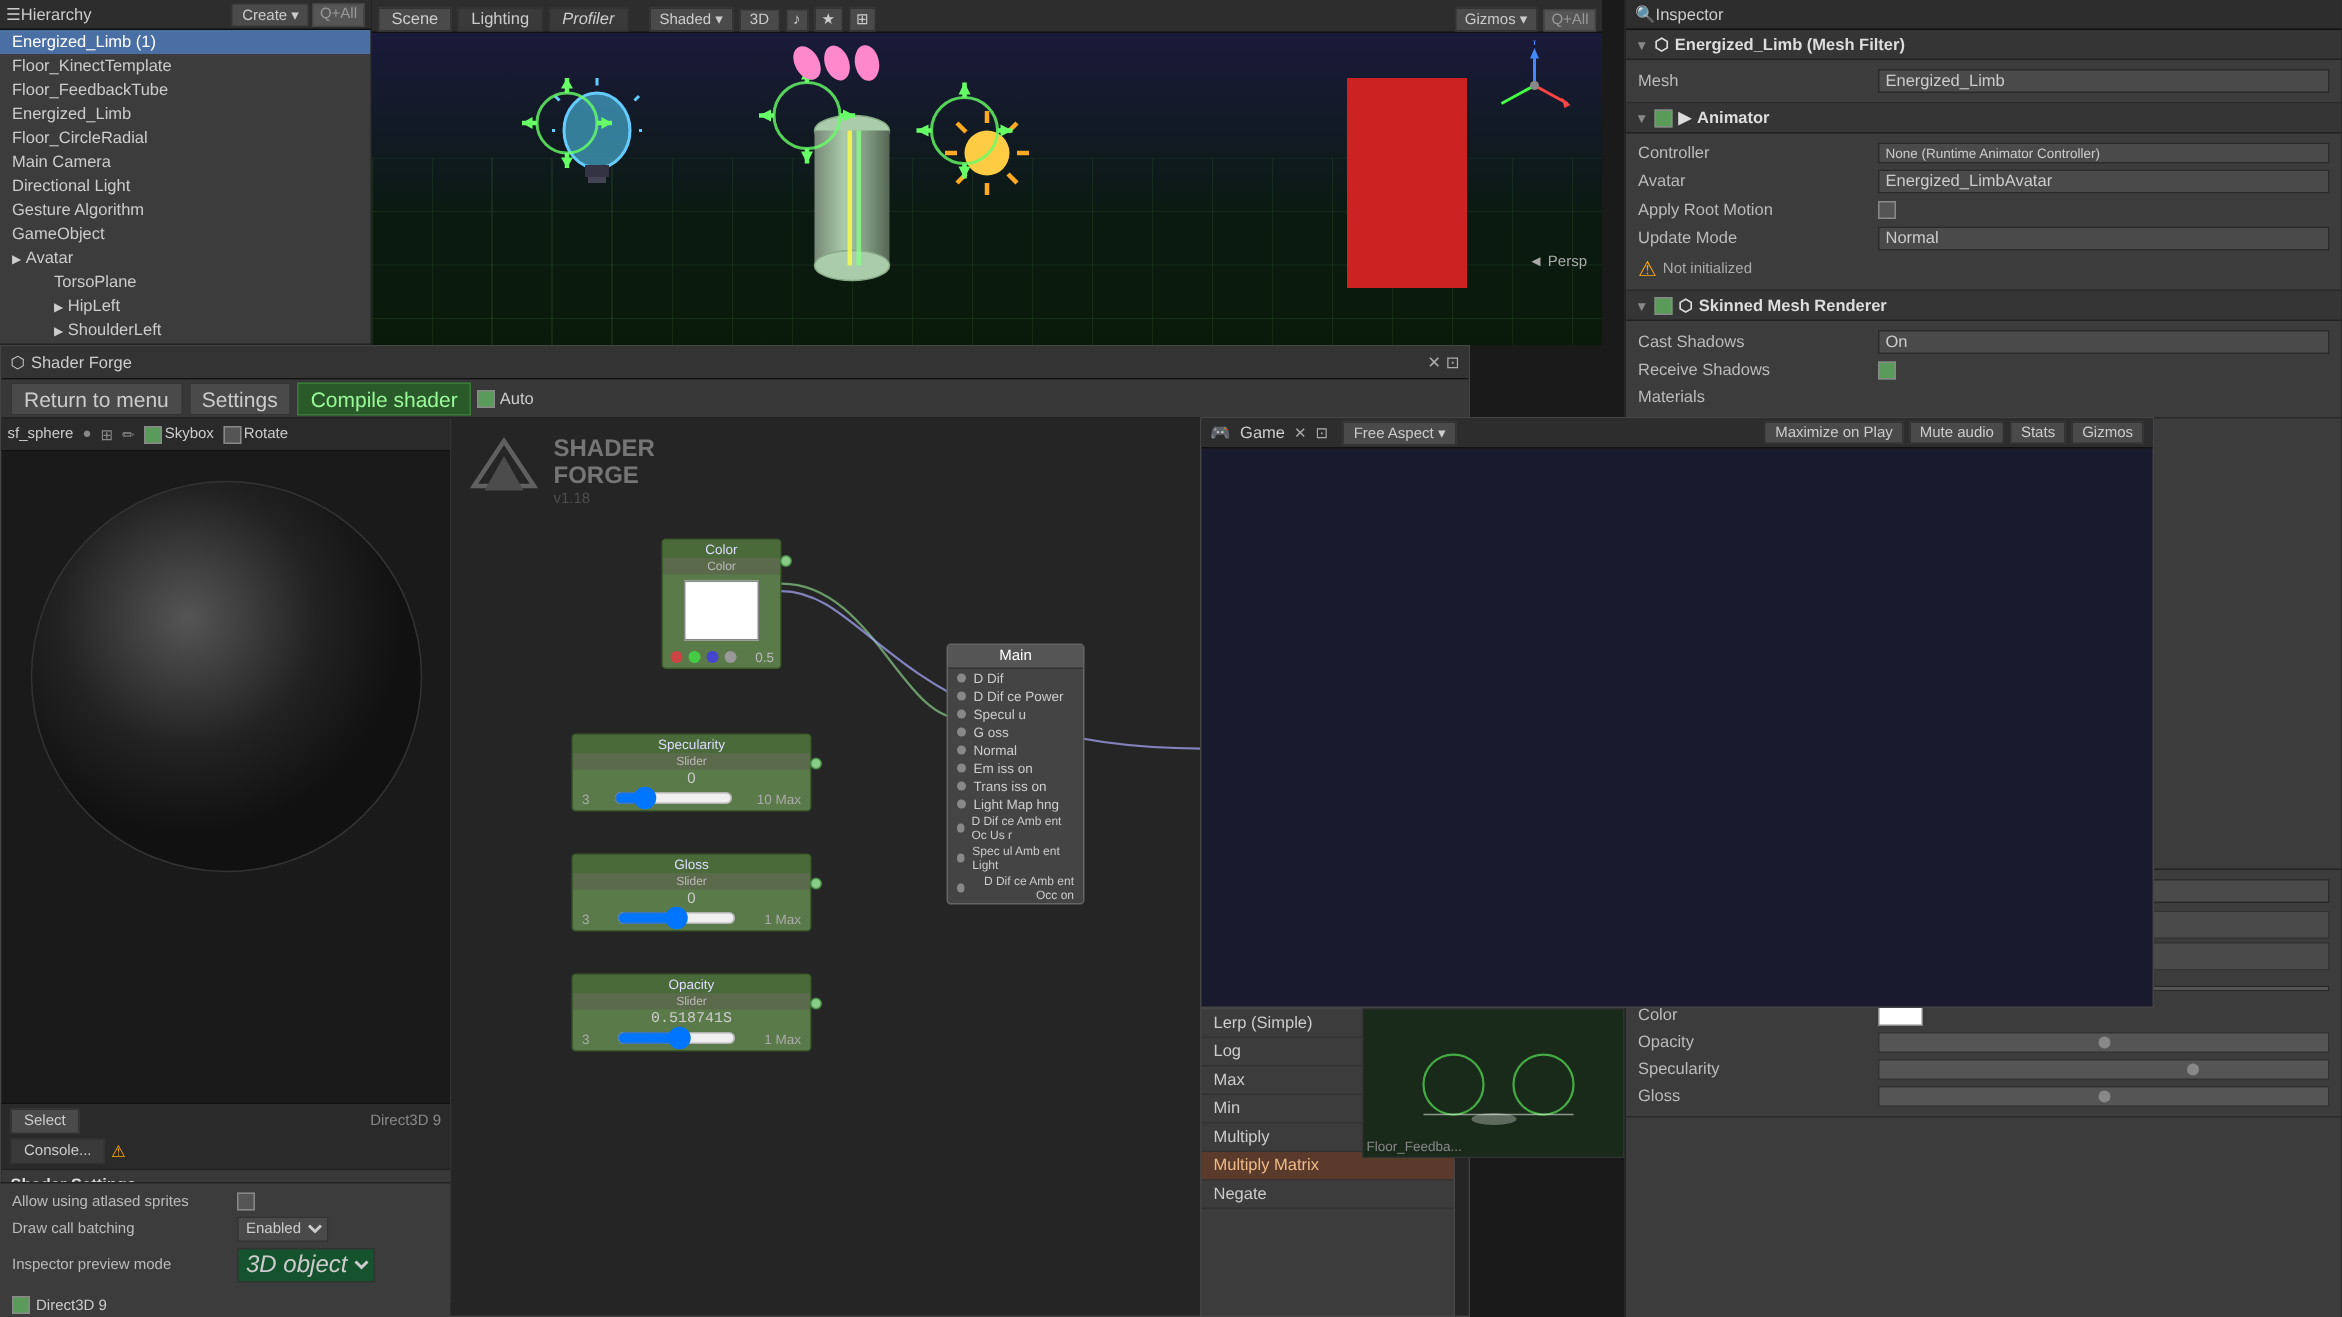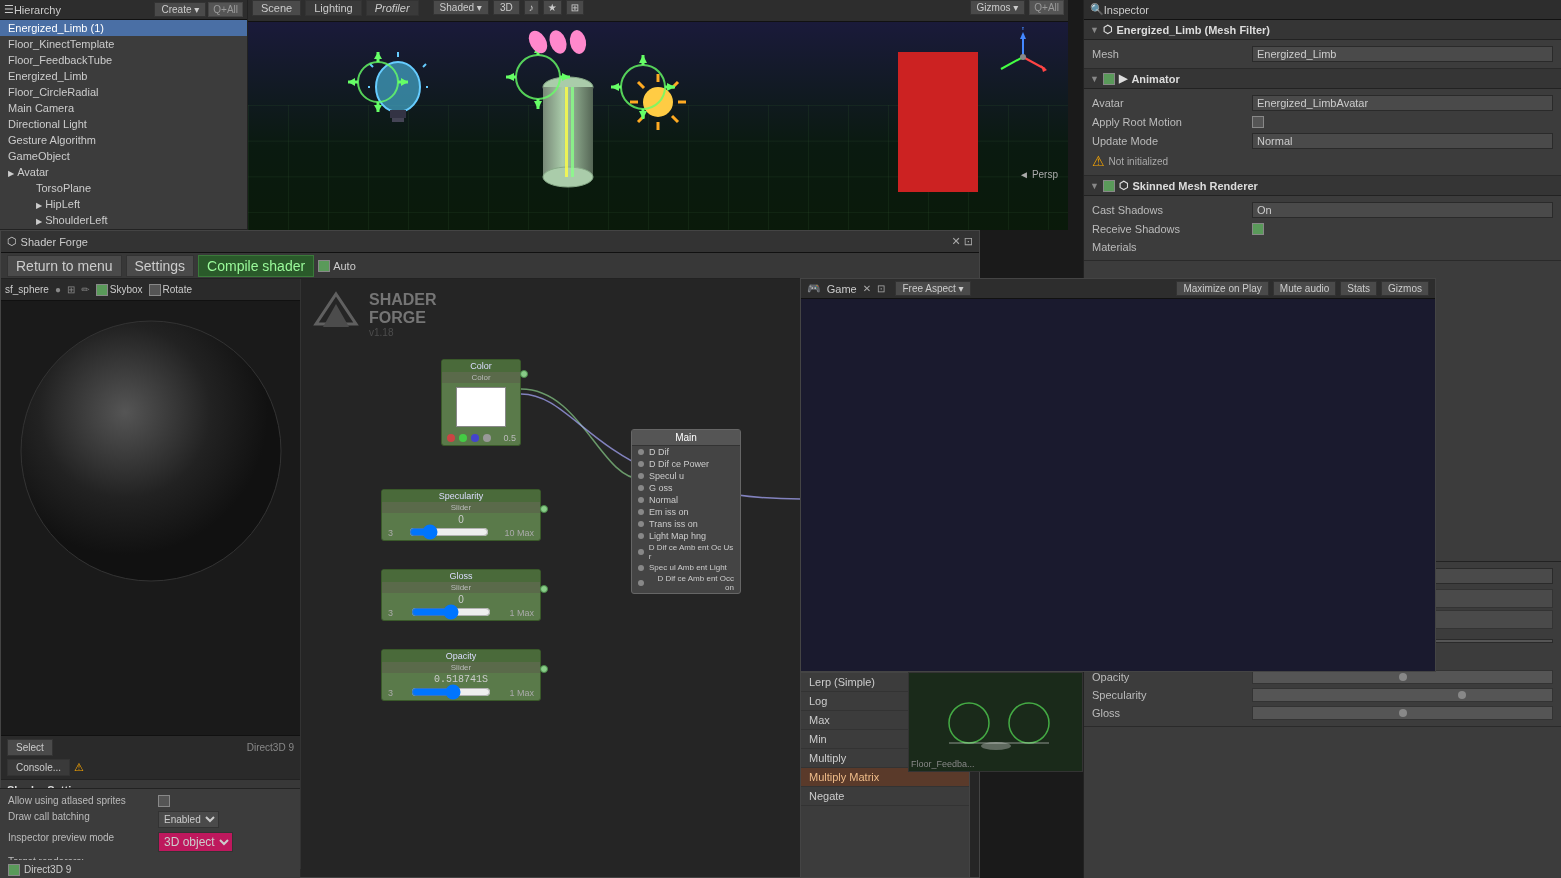--- a/index.html
+++ b/index.html
@@ -8,21 +8,21 @@
     
     #hierarchy { position: absolute; left: 0; top: 0; width: 248px; height: 230px; background: #3c3c3c; border-right: 1px solid #222; border-bottom: 1px solid #222; }
     .hierarchy-header { background: #2d2d2d; height: 20px; display: flex; align-items: center; padding: 0 4px; border-bottom: 1px solid #111; }
     .tree-item { padding: 2px 8px; font-size: 11px; cursor: pointer; white-space: nowrap; }
     .tree-item.selected { background: #4a6fa5; color: white; }
     .tree-item.indented { padding-left: 36px; }
     .triangle { font-size: 8px; margin-right: 3px; }
 
     
     #scene-view { position: absolute; left: 248px; top: 0; width: 820px; height: 230px; background: #1a1a2e; overflow: hidden; }
-    .scene-toolbar { background: #2d2d2d; height: 22px; display: flex; align-items: flex-start; padding: 0 4px; gap: 4px; border-bottom: 1px solid #111; }
+    .scene-toolbar { background: #2d2d2d; height: 22px; display: flex; align-items: flex-end; padding: 0 4px; gap: 4px; border-bottom: 1px solid #111; }
 
     
     #inspector { position: absolute; right: 0; top: 0; width: 478px; height: 878px; background: #3c3c3c; border-left: 1px solid #222; overflow-y: auto; }
     .inspector-header { background: #2d2d2d; height: 20px; display: flex; align-items: center; padding: 0 6px; border-bottom: 1px solid #111; }
     .inspector-section { padding: 4px 8px; border-bottom: 1px solid #2a2a2a; }
     .inspector-row { display: flex; align-items: center; padding: 2px 0; min-height: 18px; }
     .inspector-label { width: 160px; font-size: 11px; color: #bbb; flex-shrink: 0; }
     .inspector-value { flex: 1; font-size: 11px; color: #ccc; background: #4a4a4a; padding: 1px 4px; border: 1px solid #2a2a2a; }
     .section-title { background: #353535; padding: 3px 6px; display: flex; align-items: center; gap: 4px; font-size: 11px; font-weight: bold; color: #ddd; border-bottom: 1px solid #222; cursor: pointer; }
     .checkbox { width: 12px; height: 12px; background: #555; border: 1px solid #888; display: inline-block; cursor: pointer; }
@@ -42,38 +42,38 @@
     .sf-node { position: absolute; background: #5a7a4a; border: 1px solid #3a5a2a; border-radius: 3px; font-size: 9px; }
     .sf-node-header { background: #4a6a3a; padding: 1px 4px; text-align: center; color: #ddf; font-size: 9px; border-radius: 2px 2px 0 0; }
     .sf-node-sub { background: #5a6a4a; padding: 1px 4px; text-align: center; color: #bbb; font-size: 8px; }
     .sf-port { width: 8px; height: 8px; border-radius: 50%; display: inline-block; margin: 1px; }
     .sf-port.r { background: #cc4444; }
     .sf-port.g { background: #44cc44; }
     .sf-port.b { background: #4444cc; }
     .sf-port.a { background: #999; }
 
     
-    .main-node { position: absolute; background: #444; border: 1px solid #666; border-radius: 3px; font-size: 9px; width: 110px; }
+    .main-node { position: absolute; background: #444; border: 1px solid #666; border-radius: 3px; font-size: 9px; width: 92px; }
     .main-node-header { background: #555; padding: 2px 4px; text-align: center; color: #fff; font-size: 10px; border-bottom: 1px solid #333; }
     .main-node-row { padding: 1px 6px; display: flex; align-items: center; gap: 2px; color: #ccc; font-size: 9px; }
     .dot-port { width: 6px; height: 6px; border-radius: 50%; background: #888; display: inline-block; margin-right: 3px; }
 
     
     #game-panel { position: absolute; left: 800; top: 278; width: 630px; height: 395px; background: #1a1a2e; border: 1px solid #444; }
     .game-header { background: #2d2d2d; height: 20px; display: flex; align-items: center; padding: 0 6px; gap: 6px; border-bottom: 1px solid #111; }
 
     
     #node-list { position: absolute; left: 800; top: 673; width: 170px; height: 205px; background: #3c3c3c; border: 1px solid #444; overflow-y: auto; }
     .node-list-item { padding: 3px 8px; font-size: 11px; cursor: pointer; border-bottom: 1px solid #333; }
 
     
     ::-webkit-scrollbar { width: 8px; height: 8px; }
     ::-webkit-scrollbar-track { background: #2a2a2a; }
     ::-webkit-scrollbar-thumb { background: #555; }
-    .settings-row { display: flex; align-items: flex-start; padding: 2px 0; }
+    .settings-row { display: flex; align-items: center; padding: 2px 0; }
     .settings-label { width: 150px; color: #bbb; }
     .settings-val { flex: 1; background: #4a4a4a; border: 1px solid #333; color: #ccc; padding: 1px 4px; font-size: 10px; }
   </style>
 </head>
 <body>
 
 <div id="hierarchy">
   <div class="hierarchy-header">
     <span>☰</span>
     <span>Hierarchy</span>
@@ -303,20 +303,24 @@
     </div>
   </div>
 
   <div class="section-title">
     <span class="fold-arrow">▼</span>
     <span class="checkbox checked"></span>
     <span>▶</span>
     <span>Animator</span>
   </div>
   <div class="inspector-section">
+    <div class="inspector-row">
+      <span class="inspector-label">Controller</span>
+      <span class="inspector-value" style="font-size:9px;">None (Runtime Animator Controller)</span>
+    </div>
     <div class="inspector-row">
       <span class="inspector-label">Avatar</span>
       <span class="inspector-value">Energized_LimbAvatar</span>
     </div>
     <div class="inspector-row">
       <span class="inspector-label">Apply Root Motion</span>
       <span class="checkbox"></span>
     </div>
     <div class="inspector-row">
       <span class="inspector-label">Update Mode</span>
@@ -662,21 +666,21 @@
     <span class="checkbox"></span>
   </div>
   <div class="settings-row">
     <span class="settings-label" style="font-size:10px;color:#bbb;">Draw call batching</span>
     <select style="background:#4a4a4a;border:1px solid #333;color:#ccc;font-size:10px;padding:1px;">
       <option>Enabled</option>
     </select>
   </div>
   <div class="settings-row">
     <span class="settings-label" style="font-size:10px;color:#bbb;">Inspector preview mode</span>
-    <select style="background:#be185d;border:1px solid #333;color:#ccc;font-size:12px;padding:1px;">
+    <select style="background:#14532d;border:1px solid #333;color:#ccc;font-size:16px;padding:1px;font-style:italic;">
       <option>3D object</option>
     </select>
   </div>
   <div class="settings-row">
     <span style="font-size:10px;color:#bbb;">Target renderers:</span>
   </div>
 </div>
 
 <div style="position:absolute;left:0;top:860px;width:300px;height:70px;background:#3c3c3c;padding:2px 8px;">
   <div class="settings-row">

